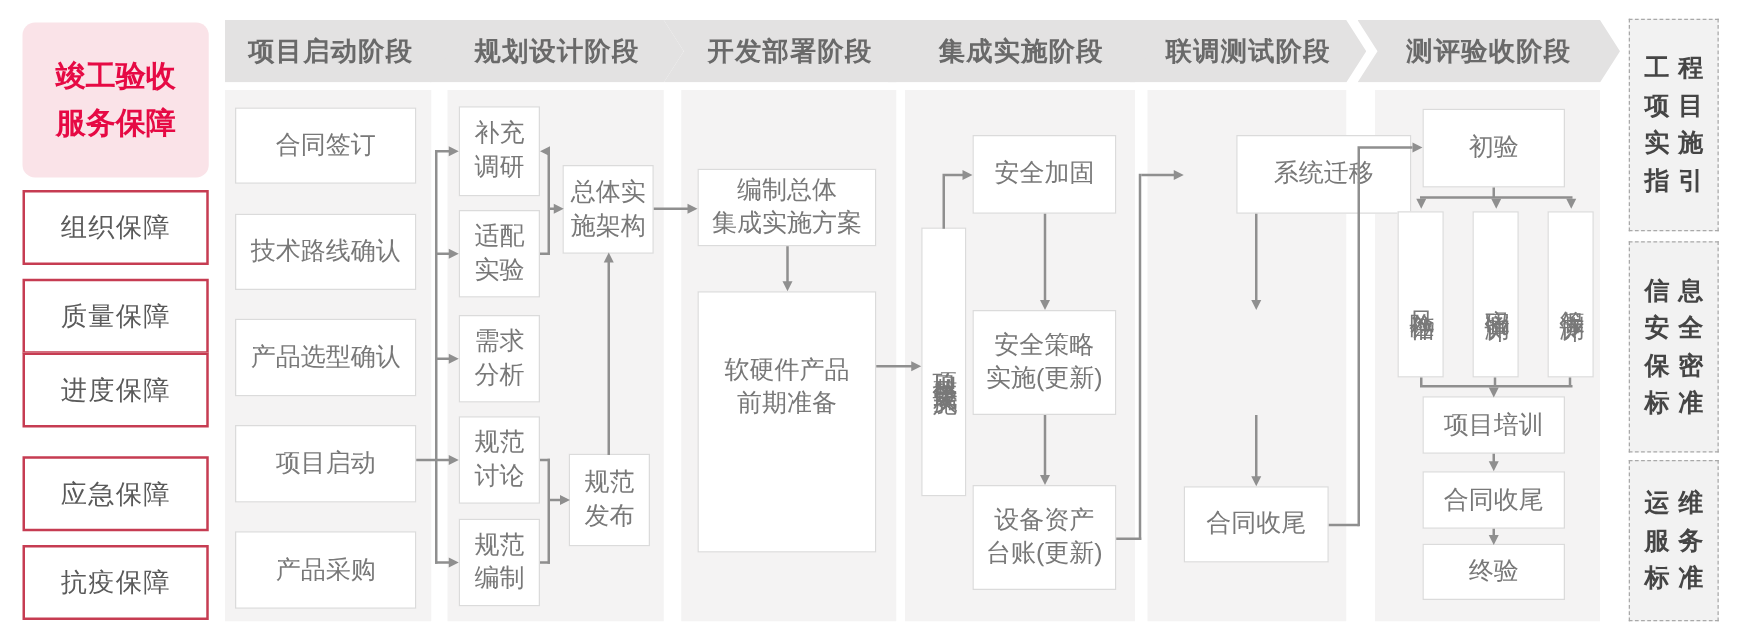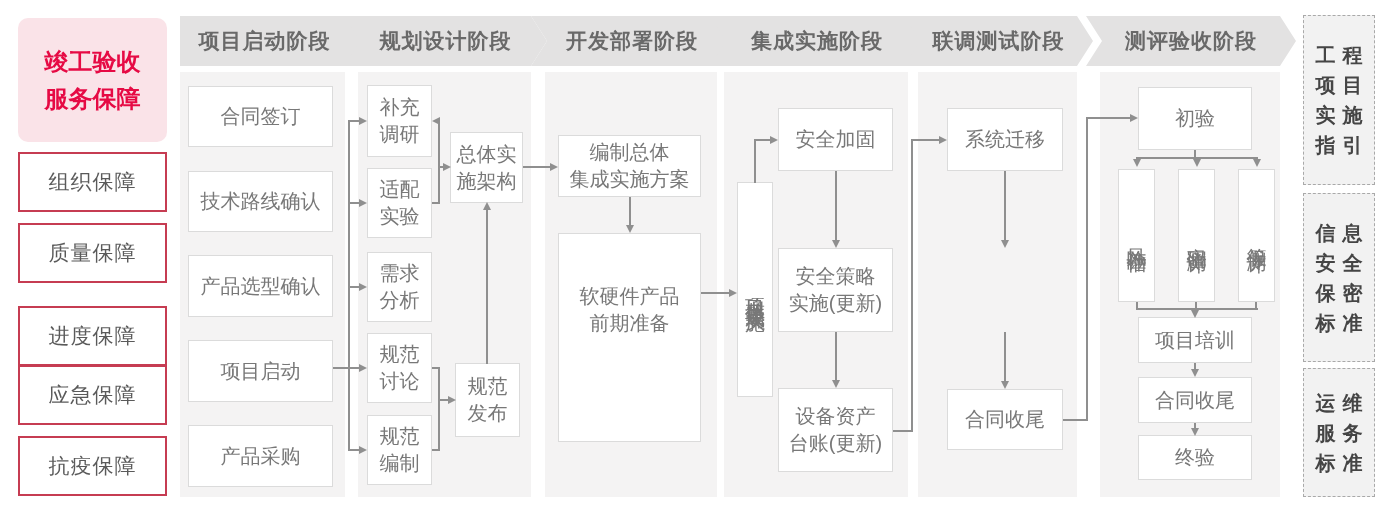--- a/index.html
+++ b/index.html
@@ -36,21 +36,21 @@
 </style>
 </head>
 <body>
 
 <div id="canvas">
 
   <div class="pink">竣工验收
 服务保障</div>
   <div class="guard" style="top:152px">组织保障</div>
   <div class="guard" style="top:223px">质量保障</div>
-  <div class="guard" style="top:306px">进度保障</div>
+  <div class="guard" style="top:282px">进度保障</div>
   <div class="guard" style="top:365px">应急保障</div>
   <div class="guard" style="top:436px">抗疫保障</div>
 
   <div class="hdr hdr-first" style="left:180px;width:181px">项目启动阶段</div>
   <div class="hdr hdr-mid" style="left:344px;width:203px">规划设计阶段</div>
   <div class="hdr hdr-mid" style="left:531px;width:202px">开发部署阶段</div>
   <div class="hdr hdr-mid" style="left:710px;width:214px">集成实施阶段</div>
   <div class="hdr hdr-mid" style="left:904px;width:189px">联调测试阶段</div>
   <div class="hdr hdr-mid" style="left:1086px;width:210px">测评验收阶段</div>
 
@@ -87,21 +87,21 @@
   <div class="box tallpad" style="left:558px;top:233px;width:143px;height:209px">软硬件产品
 前期准备</div>
 
   <div class="box vbox" style="left:737px;top:182px;width:36px;height:215px">项目整体集成实施</div>
   <div class="box" style="left:778px;top:108px;width:115px;height:63px">安全加固</div>
   <div class="box" style="left:778px;top:248px;width:115px;height:84px">安全策略
 实施(更新)</div>
   <div class="box" style="left:778px;top:388px;width:115px;height:84px">设备资产
 台账(更新)</div>
 
-  <div class="box" style="left:947px;top:108px;width:116px;height:63px">系统迁移</div>
+  <div class="box" style="left:989px;top:108px;width:140px;height:63px">系统迁移</div>
   <div class="box" style="left:947px;top:389px;width:116px;height:61px">合同收尾</div>
 
   <div class="box" style="left:1138px;top:87px;width:114px;height:63px">初验</div>
   <div class="box vbox" style="left:1118px;top:169px;width:37px;height:133px">风险评估</div>
   <div class="box vbox" style="left:1178px;top:169px;width:37px;height:133px">密码测评</div>
   <div class="box vbox" style="left:1238px;top:169px;width:37px;height:133px">等保测评</div>
   <div class="box" style="left:1138px;top:317px;width:114px;height:46px">项目培训</div>
   <div class="box" style="left:1138px;top:435px;width:114px;height:45px">终验</div>
   <div class="box" style="left:1138px;top:377px;width:114px;height:46px">合同收尾</div>
 

